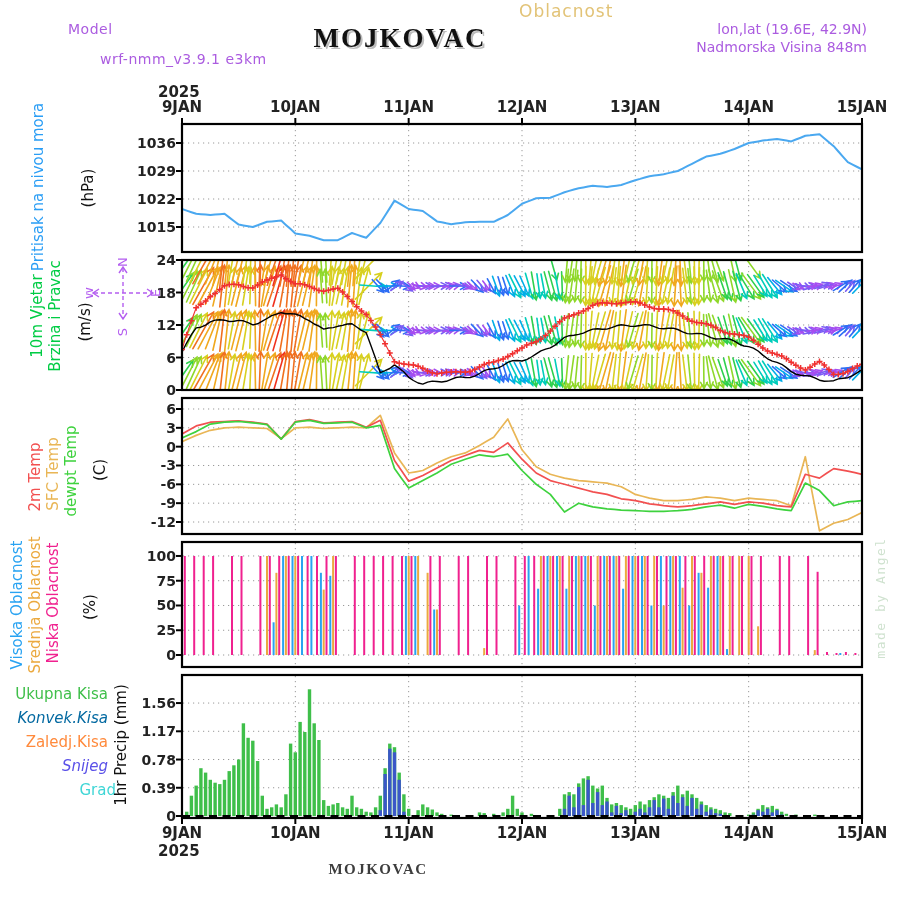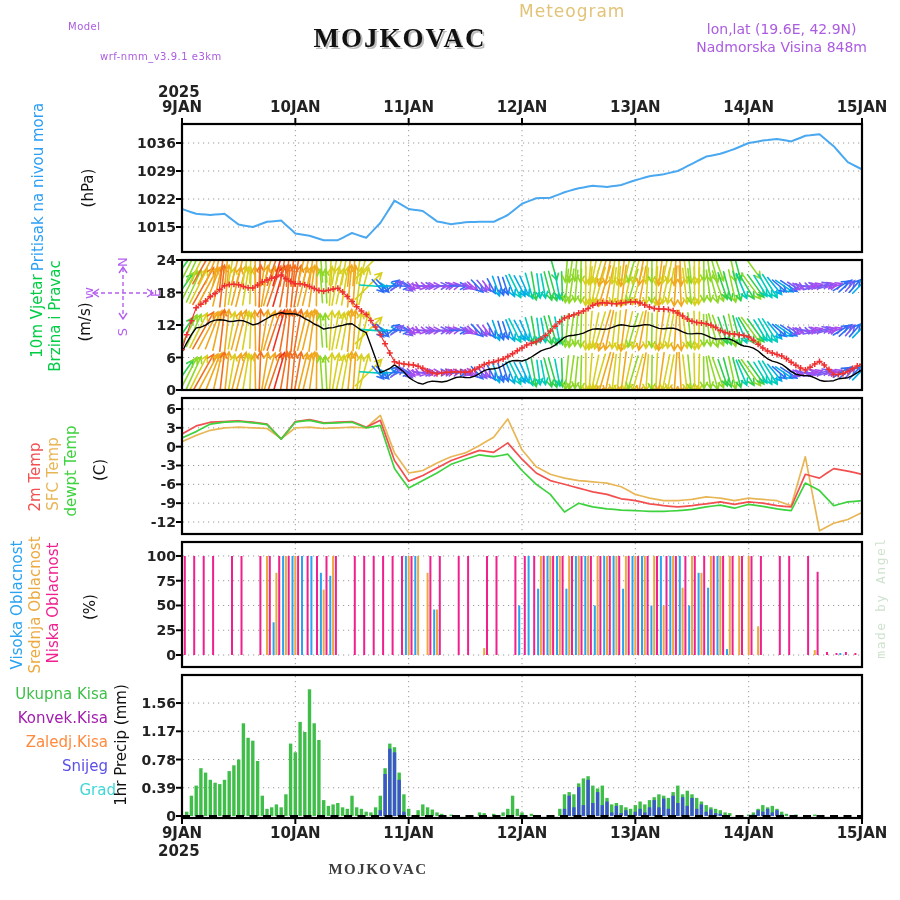--- a/index.html
+++ b/index.html
@@ -1,25 +1,25 @@
 <!DOCTYPE html>
 <html><head>
 <meta charset="utf-8">
 <style>
   html,body{margin:0;padding:0;background:#fff;}
   #stage{position:relative;width:900px;height:900px;background:#fff;overflow:hidden;
          font-family:"DejaVu Sans",sans-serif;}
   #plot{position:absolute;left:0;top:0;}
   .abs{position:absolute;white-space:nowrap;}
   .rot{position:absolute;white-space:nowrap;transform:translate(-50%,-50%) rotate(-90deg);}
-  .hdr{font-size:10px;letter-spacing:.5px;}
+  .hdr{font-size:14px;letter-spacing:.5px;}
   .meteogram{font-size:17px;letter-spacing:1px;}
   .title{font-family:"Liberation Serif",serif;font-weight:bold;font-size:27px;letter-spacing:2px;
          text-shadow:2px 2px 0 #bcbcbc;color:#111;text-align:center;}
-  .hdr-right{font-size:14px;line-height:17.5px;text-align:center;}
+  .hdr-right{font-size:14px;line-height:17.5px;text-align:right;}
   .side{font-size:15px;}
   .unit{font-size:15px;color:#111;}
   .pleg{font-size:15px;text-align:right;}
   .watermark{font-family:"DejaVu Sans Mono",monospace;font-size:13px;letter-spacing:1.5px;}
   .footer{font-family:"Liberation Serif",serif;font-weight:bold;font-size:15px;
           letter-spacing:1.5px;text-align:center;}
 </style>
 </head>
 <body>
 
@@ -991,21 +991,21 @@
       <text x="748.6666666666666" y="112" text-anchor="middle" font-size="15" font-family="DejaVu Sans, sans-serif" fill="#222" font-weight="bold">14JAN</text>
       <text x="748.6666666666666" y="838" text-anchor="middle" font-size="15" font-family="DejaVu Sans, sans-serif" fill="#222" font-weight="bold">14JAN</text>
       <line x1="862" y1="118" x2="862" y2="124" stroke="#000000" stroke-width="2"></line>
       <line x1="862" y1="818" x2="862" y2="824" stroke="#000000" stroke-width="2"></line>
       <text x="862" y="112" text-anchor="middle" font-size="15" font-family="DejaVu Sans, sans-serif" fill="#222" font-weight="bold">15JAN</text>
       <text x="862" y="838" text-anchor="middle" font-size="15" font-family="DejaVu Sans, sans-serif" fill="#222" font-weight="bold">15JAN</text>
       <text x="158" y="97" text-anchor="start" font-size="15" font-family="DejaVu Sans, sans-serif" fill="#222" font-weight="bold">2025</text>
       <text x="158" y="856" text-anchor="start" font-size="15" font-family="DejaVu Sans, sans-serif" fill="#222" font-weight="bold">2025</text>
     </svg>
 
-  <div class="abs meteogram" style="left: 519px; top: 1px; color: rgb(226, 195, 119);">Meteogram</div>
+  <div class="abs meteogram" style="left: 519px; top: 1px; color: rgb(226, 195, 119);">Oblacnost</div>
   <div class="abs hdr" style="left: 68px; top: 21px; color: rgb(171, 92, 224);">Model</div>
   <div class="abs hdr" style="left: 68px; top: 51px; color: rgb(171, 92, 224); margin-left: 32px;">wrf-nmm_v3.9.1 e3km</div>
   <div class="abs title" style="left:290px;top:23px;width:220px;">MOJKOVAC</div>
   <div class="abs hdr-right" style="right: 33px; top: 21px; color: rgb(171, 92, 224);">
     <div>lon,lat (19.6E, 42.9N)</div>
     <div>Nadmorska Visina 848m</div>
   </div>
 
   <div class="rot side" style="left: 38px; top: 187px; color: rgb(43, 158, 245);">Pritisak na nivou mora</div>
   <div class="rot unit" style="left:88px;top:188px;">(hPa)</div>
@@ -1027,22 +1027,22 @@
   <div class="rot side" style="left: 53px; top: 474px; color: rgb(233, 182, 86);">SFC Temp</div>
   <div class="rot side" style="left: 71px; top: 471px; color: rgb(62, 210, 62);">dewpt Temp</div>
   <div class="rot unit" style="left:100px;top:470px;">(C)</div>
 
   <div class="rot side" style="left: 17px; top: 605px; color: rgb(41, 163, 242);">Visoka Oblacnost</div>
   <div class="rot side" style="left: 35px; top: 605px; color: rgb(235, 169, 63);">Srednja Oblacnost</div>
   <div class="rot side" style="left: 53px; top: 603px; color: rgb(240, 33, 143);">Niska Oblacnost</div>
   <div class="rot unit" style="left:90px;top:607px;">(%)</div>
 
   <div class="abs pleg" style="left: 0px; top: 685px; width: 108px; color: rgb(63, 191, 74);">Ukupna Kisa</div>
-  <div class="abs pleg" style="left: 0px; top: 709px; width: 108px; color: #a21caf;">Konvek.Kisa</div>
+  <div class="abs pleg" style="left: 0px; top: 709px; width: 108px; color: #0369a1; font-style: italic;">Konvek.Kisa</div>
   <div class="abs pleg" style="left: 0px; top: 733px; width: 108px; color: rgb(255, 138, 60);">Zaledj.Kisa</div>
-  <div class="abs pleg" style="left: 0px; top: 757px; width: 108px; color: rgb(90, 80, 232);">Snijeg</div>
+  <div class="abs pleg" style="left: 0px; top: 757px; width: 108px; color: rgb(90, 80, 232); font-style: italic;">Snijeg</div>
   <div class="abs pleg" style="left: 0px; top: 781px; width: 108px; color: rgb(63, 214, 214); margin-left: 8px;">Grad</div>
   <div class="rot unit" style="left:121px;top:745px;">1hr Precip (mm)</div>
 
   <div class="rot watermark" style="left: 880px; top: 598px; color: rgb(207, 226, 207);">made by Angel</div>
 
   <div class="abs footer" style="left: 328px; top: 861px; width: 100px; color: rgb(61, 61, 61);">MOJKOVAC</div>
 </div>
 
 </body></html>

